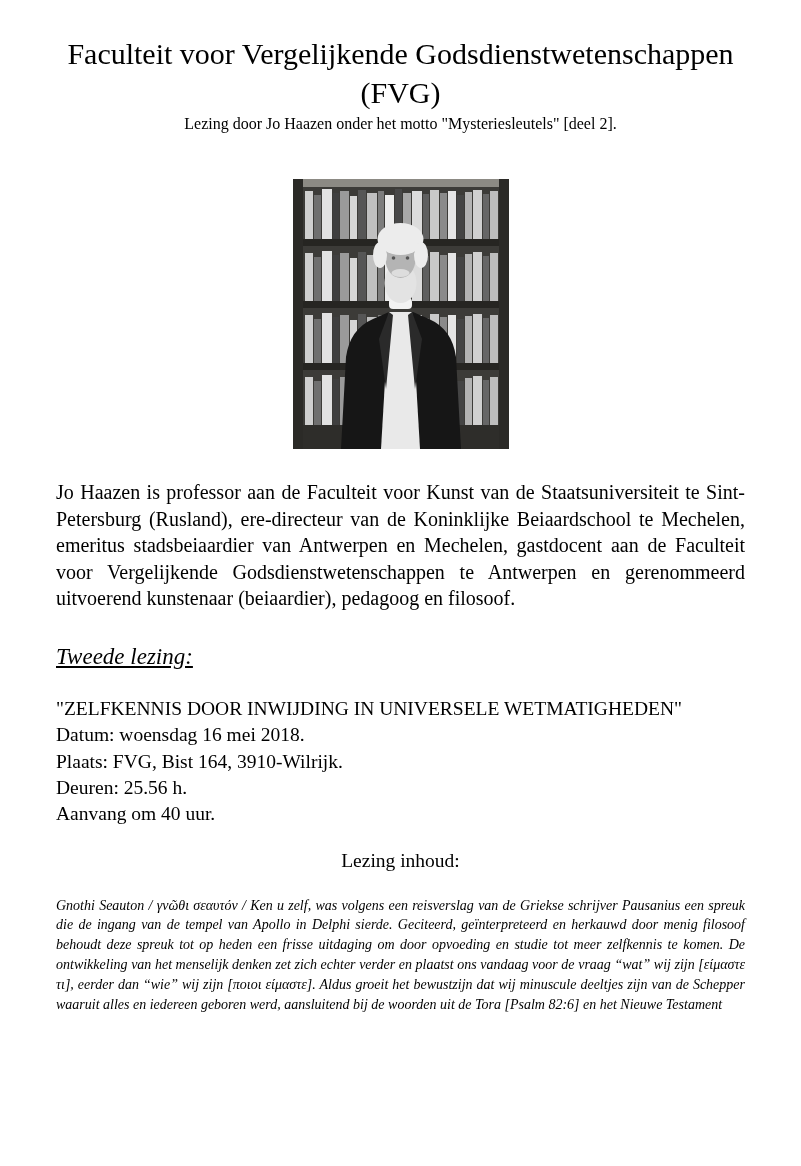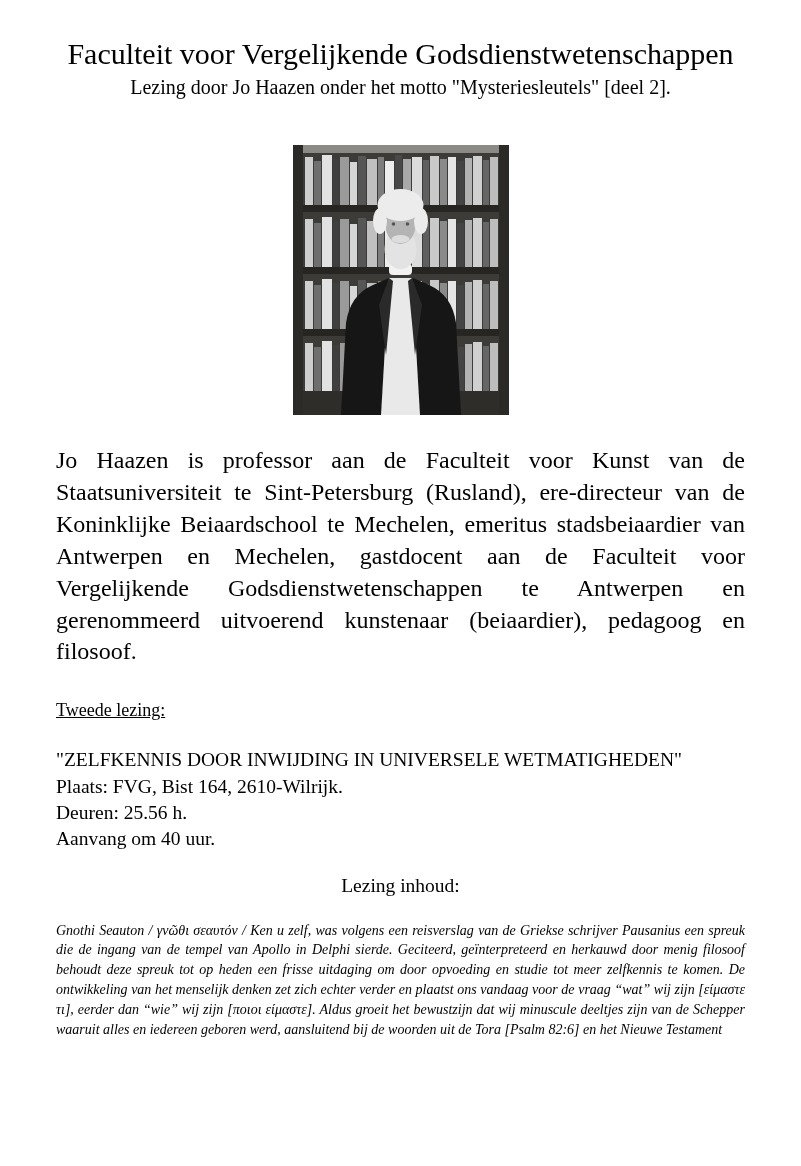--- a/index.html
+++ b/index.html
@@ -19,38 +19,39 @@
   }
   .title {
     font-size: 30px;
     font-weight: 400;
     text-align: center;
     line-height: 1.3;
     margin: 0;
   }
   .title span { display: block; }
   .subtitle {
-    font-size: 20px;
+    font-size: 16px;
     text-align: center;
     margin-top: 3px;
   }
   .photo-wrap {
     text-align: center;
     margin-top: 46px;
   }
   .photo-wrap svg { display: inline-block; vertical-align: top; }
   .bio {
     margin-top: 30px;
-    font-size: 24px;
+    font-size: 20px;
     line-height: 1.33;
     text-align: justify;
   }
   .lezing-label {
     margin-top: 32px;
-    font-size: 18px;
+    font-size: 23px;
+    font-style: italic;
   }
   .lezing-label span { text-decoration: underline; }
   .lecture-block {
     margin-top: 26px;
     font-size: 19.5px;
     line-height: 1.35;
   }
   .lecture-block div { white-space: nowrap; }
   .korte {
     margin-top: 22px;
@@ -65,20 +66,21 @@
     text-align: justify;
   }
 </style>
 </head>
 <body>
 
 <div class="page">
 
   <h1 class="title">
     <span>Faculteit voor Vergelijkende Godsdienstwetenschappen</span>
+    <span>(FVG)</span>
   </h1>
 
   <div class="subtitle">Lezing door Jo Haazen onder het motto "Mysteriesleutels" [deel 2].</div>
 
   <div class="photo-wrap">
     <svg width="216" height="270" viewBox="0 0 216 270">
       <defs>
         <g id="books-row">
           <rect x="12" y="4" width="8" height="48" fill="#cfcfcf"></rect>
           <rect x="21" y="8" width="7" height="44" fill="#6f6f6f"></rect>
@@ -144,21 +146,22 @@
   </div>
 
   <p class="bio">Jo Haazen is professor aan de Faculteit voor Kunst van de Staatsuniversiteit te Sint-Petersburg (Rusland), ere-directeur van de Koninklijke Beiaardschool te Mechelen, emeritus stadsbeiaardier van Antwerpen en Mechelen, gastdocent aan de Faculteit voor Vergelijkende Godsdienstwetenschappen te Antwerpen en gerenommeerd uitvoerend kunstenaar (beiaardier), pedagoog en filosoof.</p>
 
   <div class="lezing-label">
     <span>Tweede lezing:</span>
   </div>
 
   <div class="lecture-block">
     <div>"ZELFKENNIS DOOR INWIJDING IN UNIVERSELE WETMATIGHEDEN"</div>
-    <div>Plaats: FVG, Bist 164, 2610-Wilrijk.</div>
+    <div>Datum: woensdag 16 mei 2018.</div>
+    <div>Plaats: FVG, Bist 164, 3910-Wilrijk.</div>
     <div>Deuren: 25.56 h.</div>
     <div>Aanvang om 40 uur.</div>
   </div>
 
   <div class="korte">Lezing inhoud:</div>
 
   <p class="summary">Gnothi Seauton / γνῶθι σεαυτόν / Ken u zelf, was volgens een reisverslag van de Griekse schrijver Pausanius een spreuk die de ingang van de tempel van Apollo in Delphi sierde. Geciteerd, geïnterpreteerd en herkauwd door menig filosoof behoudt deze spreuk tot op heden een frisse uitdaging om door opvoeding en studie tot meer zelfkennis te komen. De ontwikkeling van het menselijk denken zet zich echter verder en plaatst ons vandaag voor de vraag “wat” wij zijn [είμαστε τι], eerder dan “wie” wij zijn [ποιοι είμαστε]. Aldus groeit het bewustzijn dat wij minuscule deeltjes zijn van de Schepper waaruit alles en iedereen geboren werd, aansluitend bij de woorden uit de Tora [Psalm 82:6] en het Nieuwe Testament</p>
 
 </div>
 

